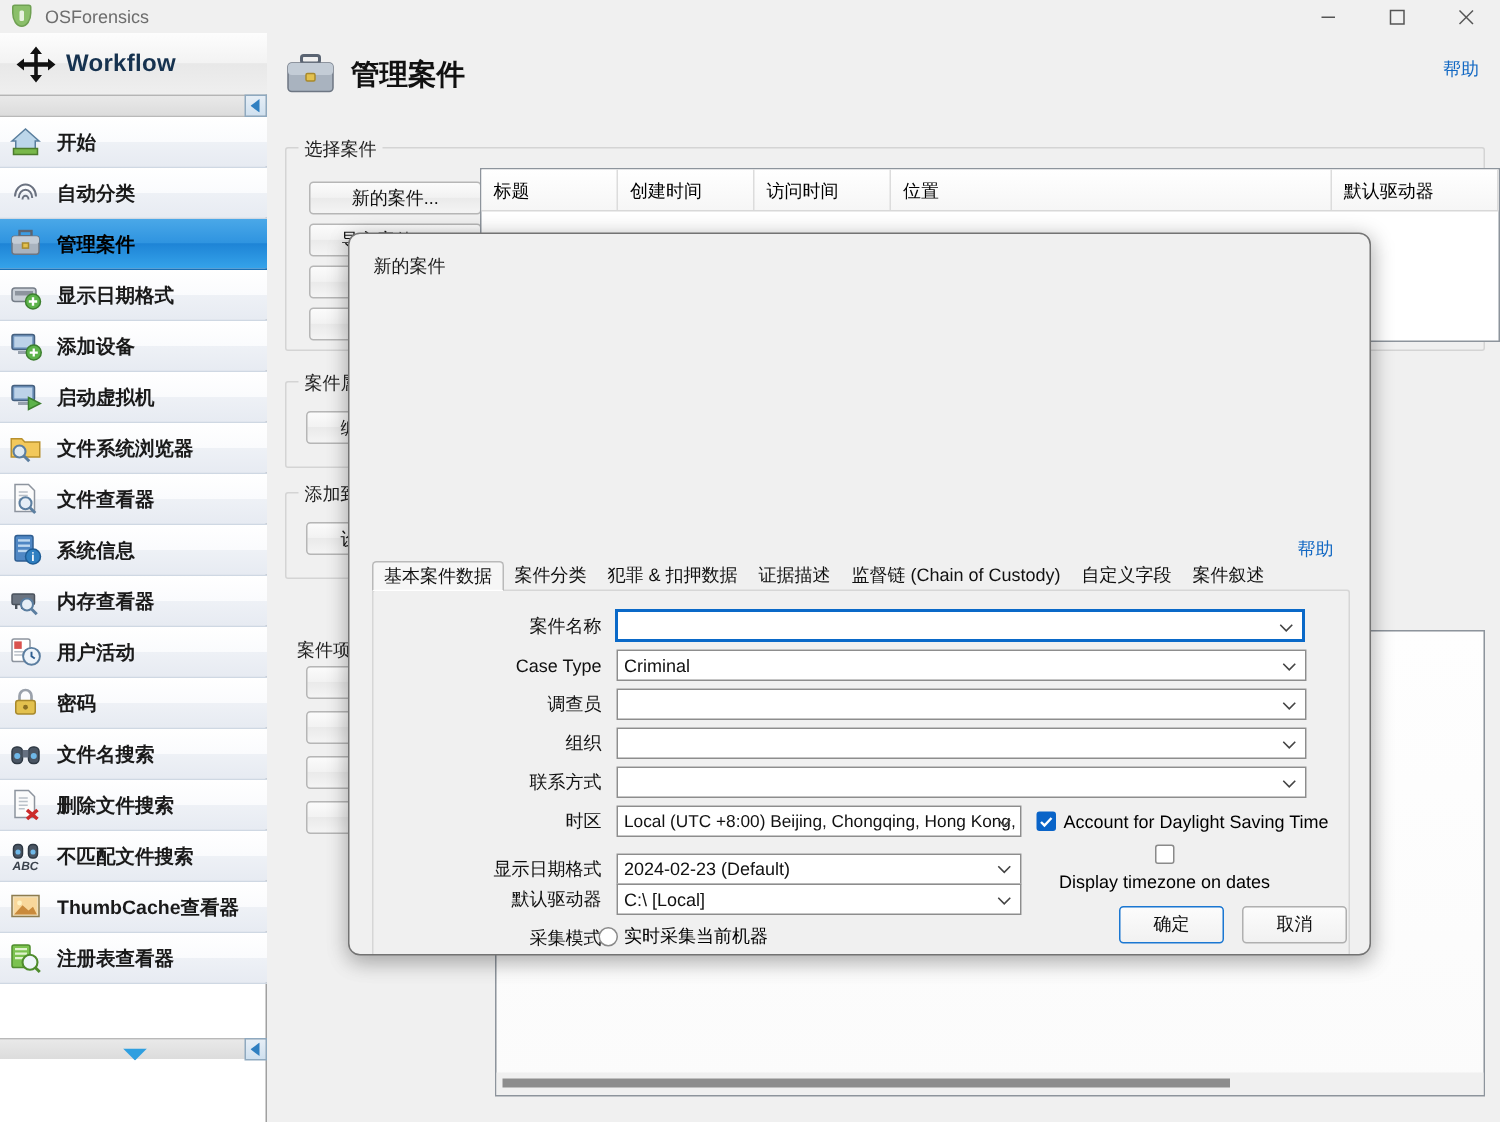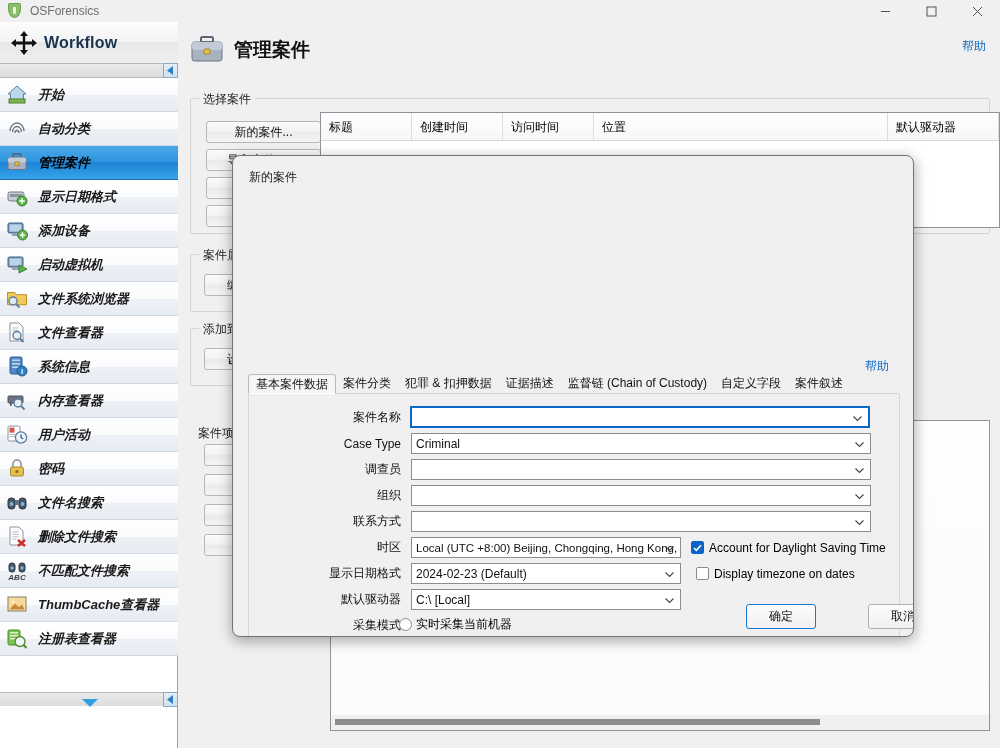--- a/index.html
+++ b/index.html
@@ -66,21 +66,21 @@
     padding-left:6px;
     border-bottom:1px solid #cfd8e3;
     background: linear-gradient(to bottom,#ffffff 0%, #fafbfd 50%, #eef1f6 51%, #e7ebf2 100%);
     font-size:13px; font-weight:bold; color:#1a1a1a;
   }
   .nav-item.selected {
     background: linear-gradient(to bottom,#4aa8e8 0%, #2f94e0 48%, #1e84d6 50%, #35a3ea 100%);
     color:#000; border-bottom:1px solid #1a6fb5;
   }
   .nav-ico { width:24px; height:24px; flex:0 0 24px; position:relative; }
-  .nav-lbl { line-height:1;font-style:italic; }
+  .nav-lbl { line-height:1; }
 
   
   .main {
     position:absolute; left:178px; top:22px; width:822px; height:726px;
     background:#f0f0f0;
   }
   .page-head { position:absolute; left:12px; top:12px; display:flex; align-items:center; gap:10px; }
   .page-head .big-ico { width:34px; height:32px; position:relative; }
   .page-title { font-size:19px; font-weight:bold; color:#111; }
   .help-link { position:absolute; right:14px; top:16px; color:#1268c3; font-size:12px; cursor:pointer; }
@@ -566,21 +566,21 @@
     <div class="frow" style="left:90px; top:407px;">
       <div class="flabel" style="width:78px;">显示日期格式</div>
       <div class="fctl" style="width:270px; margin-left:10px;">
         <span>2024-02-23 (Default)</span>
         <span class="caret">
           <svg width="9" height="6" viewBox="0 0 9 6">
               <path d="M0.5 0.5 L4.5 4.5 L8.5 0.5" fill="none" stroke="#444" stroke-width="1.1"></path>
             </svg>
         </span>
       </div>
-      <div class="cbx-row" style="margin-left:15px;">
+      <div class="cbx-row" style="margin-left:25px;flex-direction:column;">
         <span class="chk"></span>
         <span>Display timezone on dates</span>
       </div>
     </div>
 
     <div class="frow" style="left:90px; top:433px;">
       <div class="flabel" style="width:78px;">默认驱动器</div>
       <div class="fctl" style="width:270px; margin-left:10px;">
         <span>C:\ [Local]</span>
         <span class="caret">
@@ -597,18 +597,18 @@
       <span>实时采集当前机器</span>
     </div>
     <div class="cbx-row" style="position:absolute;left:166px;top:478px;gap:4px;">
       <span class="rad on"></span>
       <span>对另外一台机器上的磁盘进行调查</span>
     </div>
 
     <div class="dlgbtn default" style="position:absolute;left:513px;top:448px;">
       <span>确定</span>
     </div>
-    <div class="dlgbtn" style="position:absolute;left:595px;top:448px;margin-left:40px;">
+    <div class="dlgbtn" style="position:absolute;left:595px;top:448px;">
       <span>取消</span>
     </div>
   </div>
 
 </div>
 
 </body></html>

